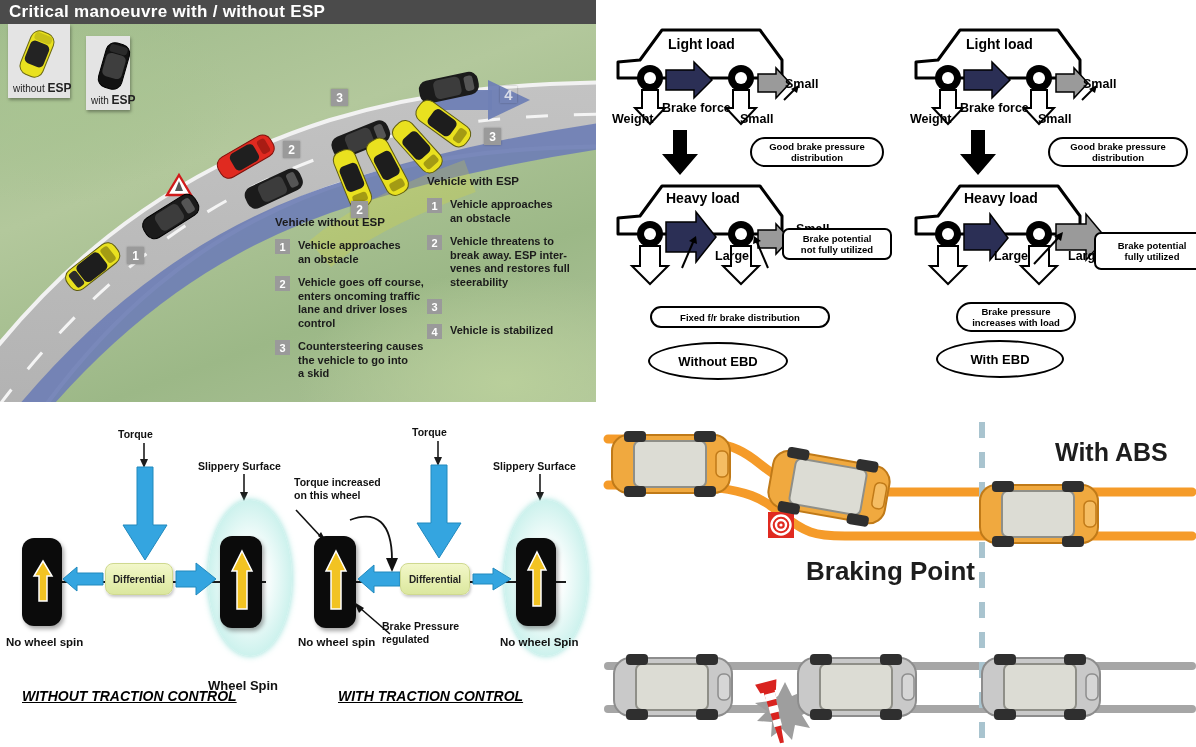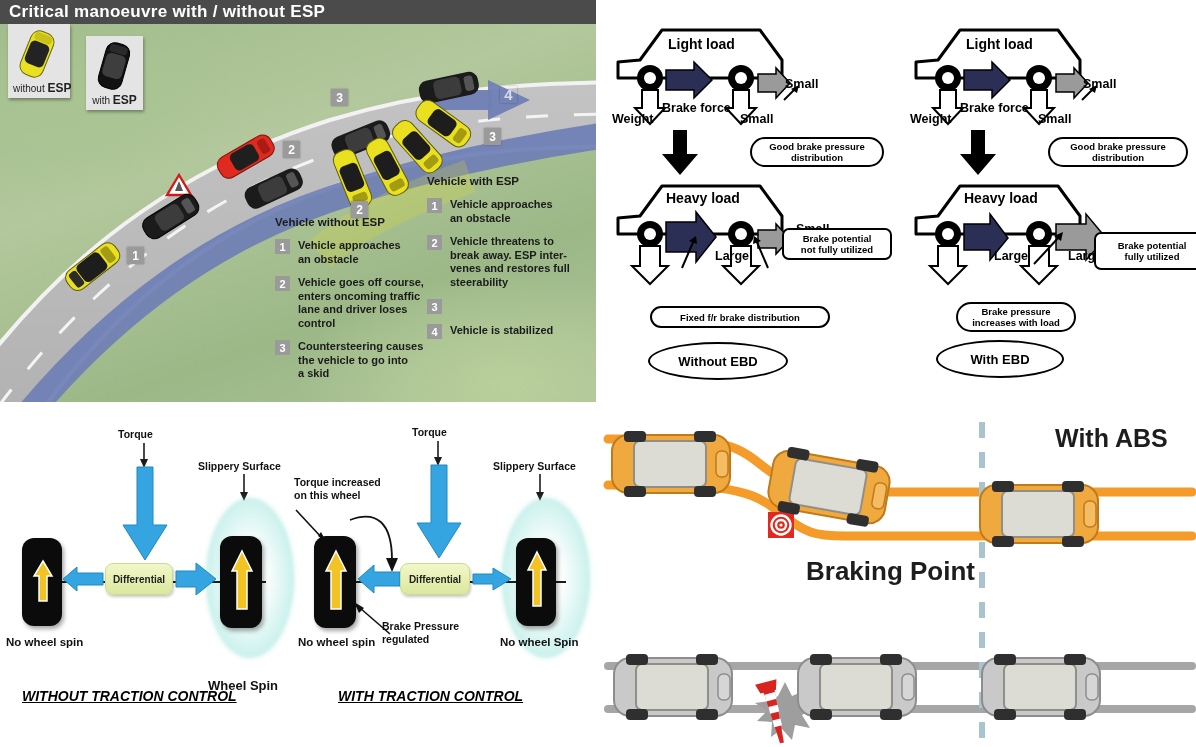--- a/index.html
+++ b/index.html
@@ -211,21 +211,21 @@
             <rect x="2" y="1" width="24" height="46" rx="9" fill="#e9e11f" stroke="#6d6a11" stroke-width="1"></rect>
             <rect x="4" y="12" width="20" height="24" rx="5" fill="#232323"></rect>
             <rect x="5" y="3" width="18" height="8" rx="3" fill="#c8c118"></rect>
           </svg>
         </div>
         <div class="lbl">
           <span>without</span> <b>ESP</b>
         </div>
       </div>
 
-      <div class="legend-chip" style="left:86px; top:12px; width:57px;">
+      <div class="legend-chip" style="left:86px; top:12px; width:44px;">
         <div class="carimg">
           <svg style="position:absolute;left:9px;top:2px;transform:rotate(16deg);" width="28" height="48" viewBox="0 0 28 48">
             <rect x="2" y="1" width="24" height="46" rx="9" fill="#121212" stroke="#000" stroke-width="1"></rect>
             <rect x="4" y="12" width="20" height="24" rx="5" fill="#3e3e3e"></rect>
             <rect x="5" y="3" width="18" height="8" rx="3" fill="#2a2a2a"></rect>
           </svg>
         </div>
         <div class="lbl">
           <span>with</span> <b>ESP</b>
         </div>
@@ -612,17 +612,17 @@
     <svg style="position:absolute;left:380px;top:248px;" width="122" height="70" viewBox="0 0 122 70">
       <rect x="2" y="6" width="118" height="58" rx="16" fill="#c9c9c9" stroke="#8d8d8d" stroke-width="2"></rect>
       <rect x="24" y="12" width="72" height="46" rx="6" fill="#dcdcd4" stroke="#8f8f88" stroke-width="2"></rect>
       <rect x="14" y="2" width="22" height="11" rx="4" fill="#2f2f2f"></rect>
       <rect x="14" y="57" width="22" height="11" rx="4" fill="#2f2f2f"></rect>
       <rect x="84" y="2" width="22" height="11" rx="4" fill="#2f2f2f"></rect>
       <rect x="84" y="57" width="22" height="11" rx="4" fill="#2f2f2f"></rect>
       <rect x="106" y="22" width="12" height="26" rx="5" fill="#d6d6d6" stroke="#8d8d8d" stroke-width="1.5"></rect>
     </svg>
 
-    <div class="abs-label" style="left:455px; top:20px;">With ABS</div>
+    <div class="abs-label" style="left:455px; top:34px;">With ABS</div>
     <div class="abs-braking" style="left:206px; top:152px;">Braking Point</div>
   </div>
 
 </div>
 
 </body></html>

